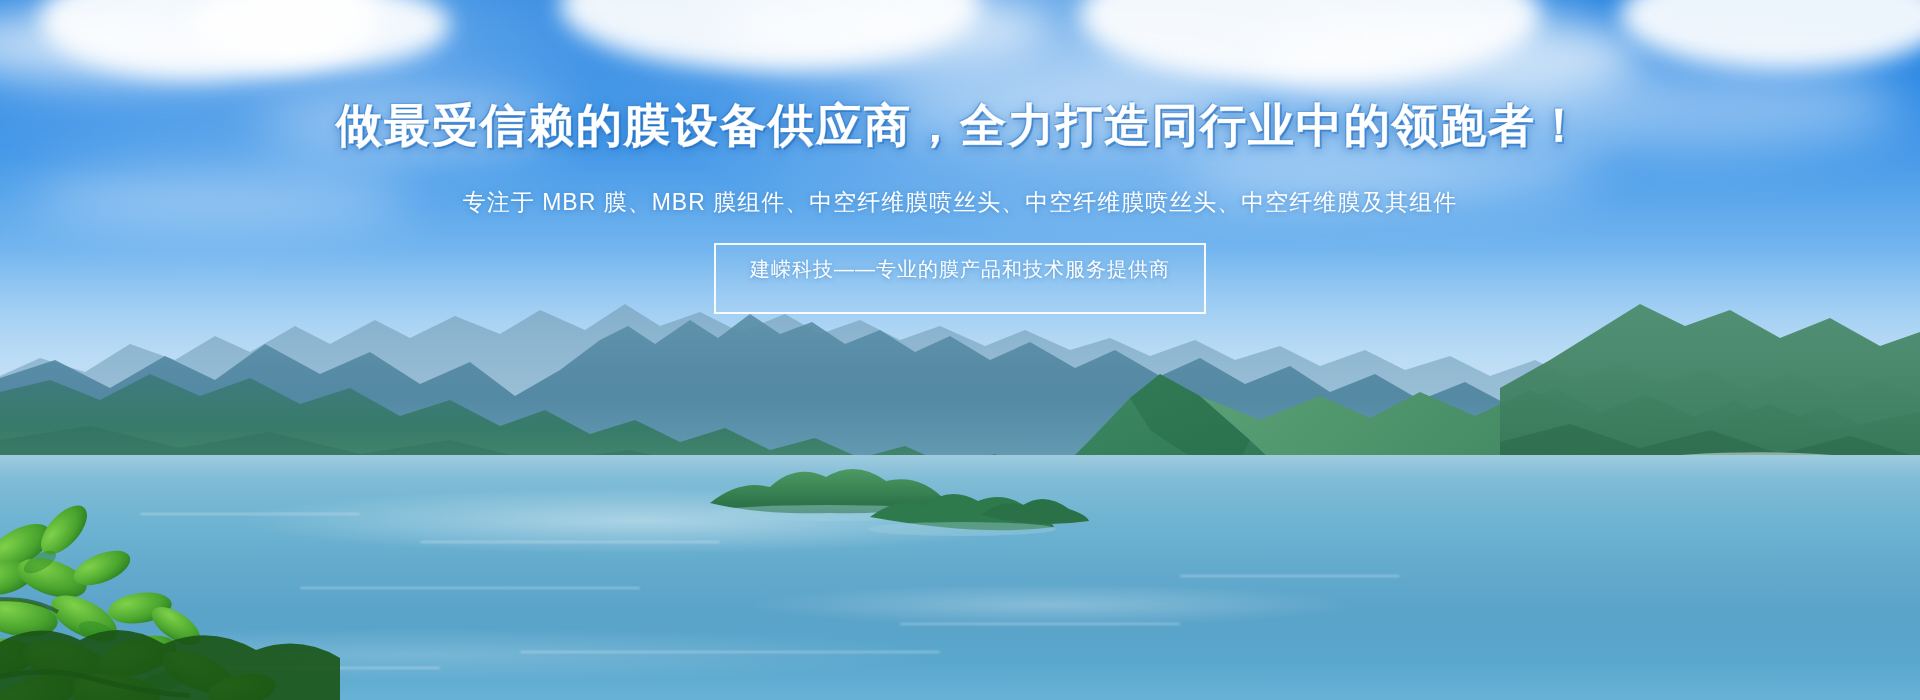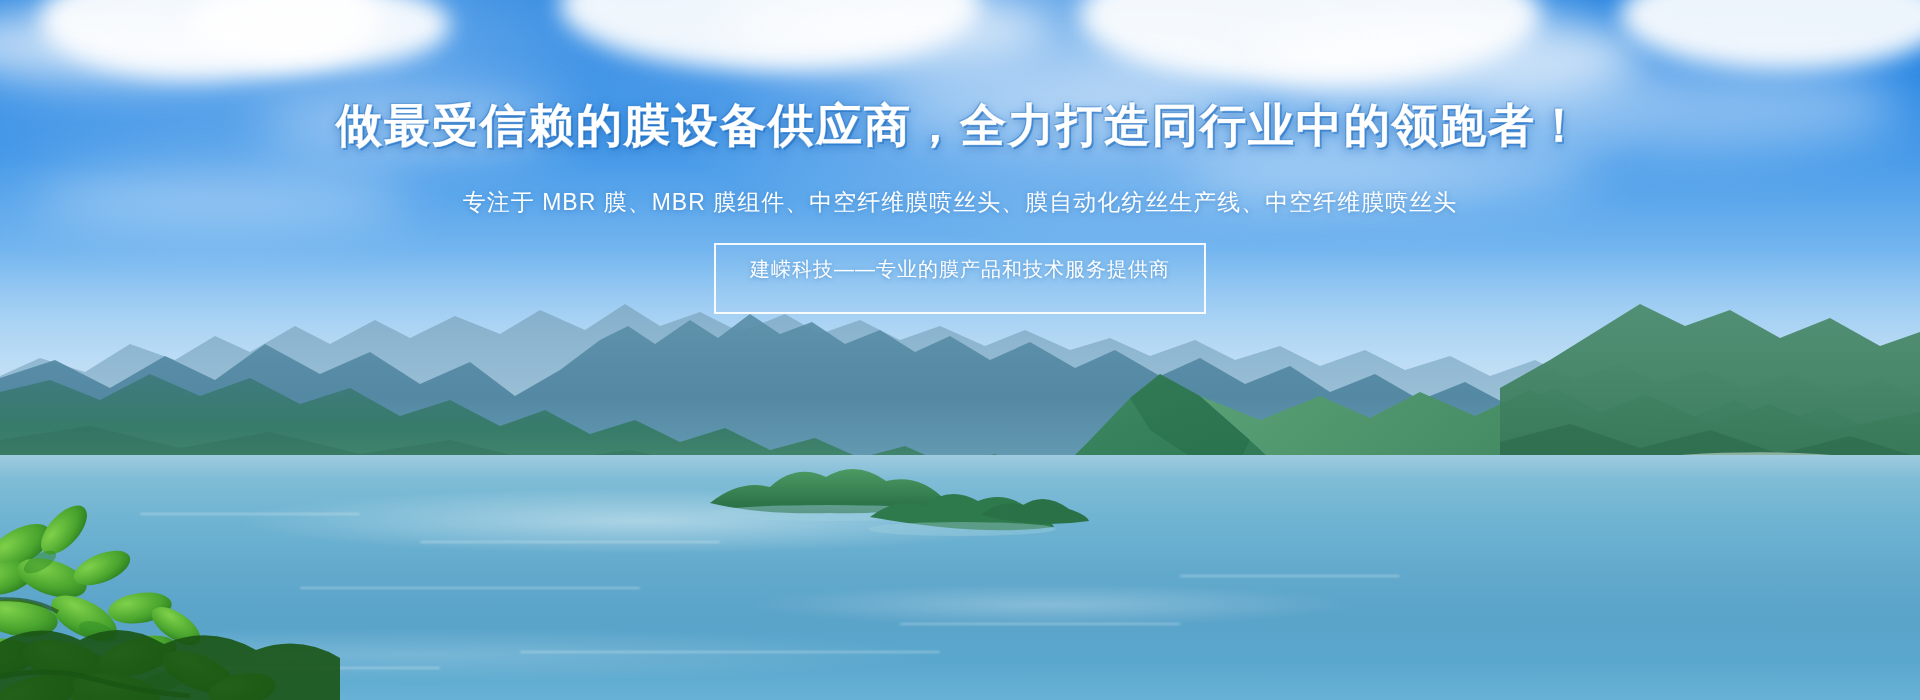--- a/index.html
+++ b/index.html
@@ -307,21 +307,21 @@
   </svg>
 
   <svg class="layer" style="top:600px; left:0;" width="340" height="100" viewBox="0 0 340 100">
     <path fill="#1a5414" opacity="0.9" d="M0,42 Q40,20 80,40 Q120,18 164,44 Q210,24 256,50 Q300,34 340,58 L340,100 L0,100 Z"></path>
   </svg>
 
   <div class="content">
 
     <h1 class="headline">做最受信赖的膜设备供应商，全力打造同行业中的领跑者！</h1>
 
-    <p class="subline">专注于 MBR 膜、MBR 膜组件、中空纤维膜喷丝头、膜自动化纺丝生产线、中空纤维膜喷丝头</p>
+    <p class="subline">专注于 MBR 膜、MBR 膜组件、中空纤维膜喷丝头、中空纤维膜喷丝头、中空纤维膜及其组件</p>
 
     <div class="tagbox-wrap">
       <div class="tagbox">建嵘科技——专业的膜产品和技术服务提供商</div>
     </div>
 
   </div>
 
 </div>
 
 </body></html>

